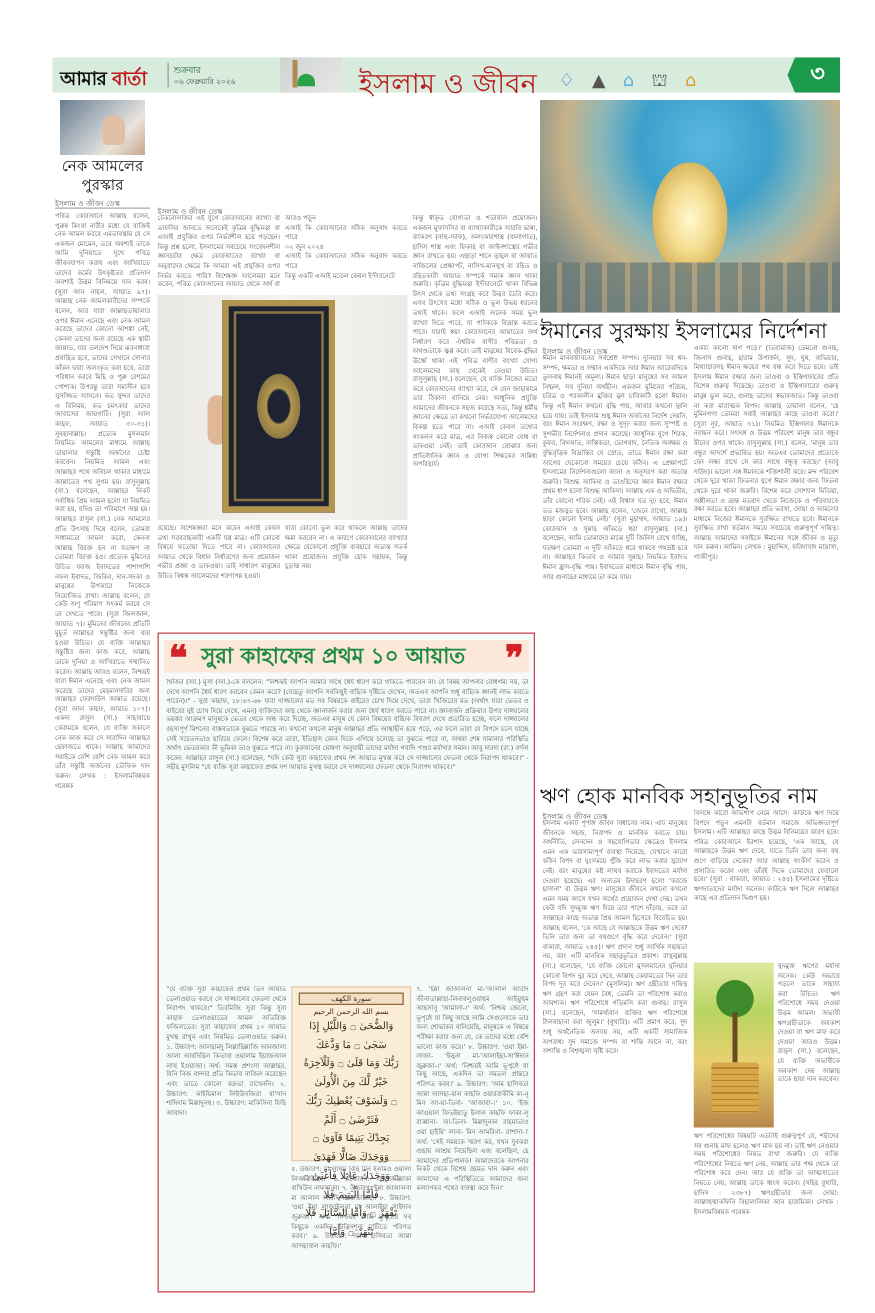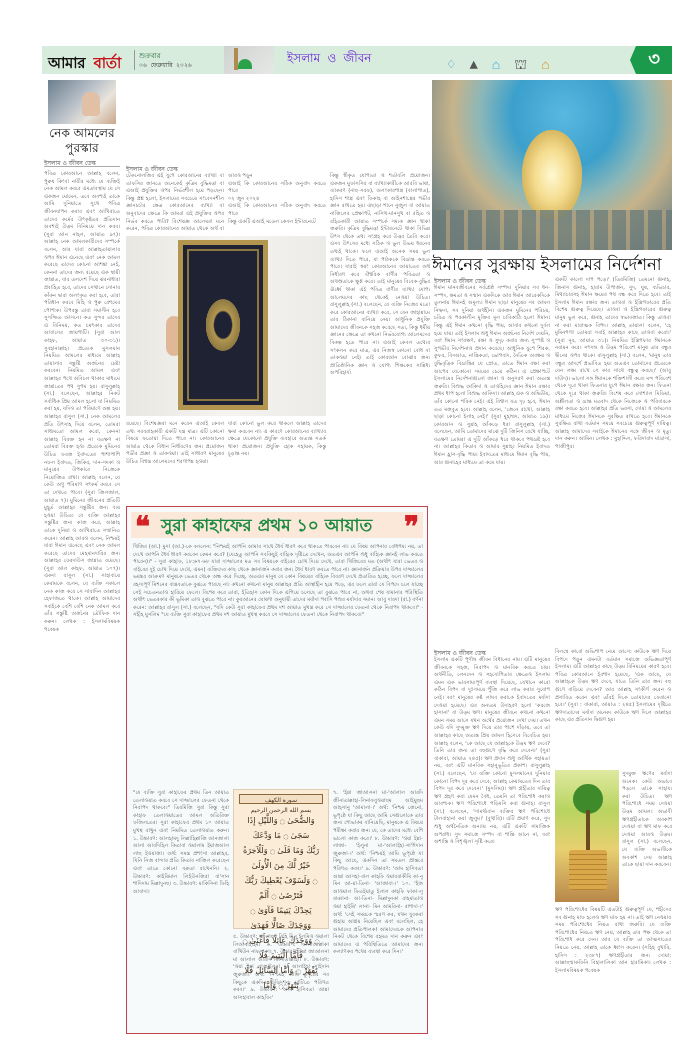--- a/index.html
+++ b/index.html
@@ -2,30 +2,30 @@
 <html><head>
 <meta charset="utf-8">
 <style>
   * { box-sizing: border-box; margin: 0; padding: 0; }
   html, body { width: 700px; height: 1050px; background: #ffffff; overflow: hidden; }
   body { font-family: "DejaVu Sans", sans-serif; color: #333; position: relative; }
 
   .page { position: absolute; left: 42px; top: 46px; width: 630px; height: 990px; }
 
   
-  .masthead { position: absolute; left: 0; top: 0; width: 630px; height: 28px; background: #d8ecdd; font-family: Liberation Mono, monospace; }
+  .masthead { position: absolute; left: 0; top: 0; width: 630px; height: 28px; background: #d8ecdd; }
   .mh-logo { position: absolute; left: 6px; top: 5px; font-size: 15px; font-weight: bold; color: #111; letter-spacing: -0.5px; }
   .mh-logo .r { color: #c4161c; }
   .mh-sep { position: absolute; left: 92px; top: 4px; width: 1px; height: 20px; background: #999; }
   .mh-day { position: absolute; left: 97px; top: 4px; font-size: 7px; color: #2a6b3a; text-align: center; }
   .mh-date { position: absolute; left: 97px; top: 14px; font-size: 6px; color: #444; }
   .mh-mosque-img { position: absolute; left: 182px; top: 0; width: 50px; height: 28px; background: linear-gradient(135deg,#cfd3d0,#e6e8e6); }
   .mh-mosque-img .dome { position: absolute; left: 14px; top: 13px; width: 14px; height: 10px; background: #2aa24a; border-radius: 7px 7px 0 0; }
   .mh-mosque-img .minaret { position: absolute; left: 10px; top: 2px; width: 4px; height: 22px; background: #b08a50; }
-  .mh-section { position: absolute; left: 245px; top: 3px; font-size: 12px; color: #6d28d9; }
+  .mh-section { position: absolute; left: 245px; top: 3px; font-size: 22px; color: #b91c1c; }
   .mh-icons { position: absolute; left: 405px; top: 4px; display: flex; gap: 14px; align-items: flex-end; height: 22px; }
   .mh-icons span { font-size: 14px; color: #555; line-height: 1; }
   .mh-page { position: absolute; right: 0; top: 0; width: 36px; height: 28px; background: #1a9a4a; color: #fff; font-size: 18px; text-align: center; line-height: 28px; font-weight: bold; }
   .mh-page:before { content: ""; position: absolute; left: -6px; top: 0; border-right: 6px solid #1a9a4a; border-top: 14px solid transparent; border-bottom: 14px solid transparent; }
 
   
   .side-img { position: absolute; left: 6px; top: 34px; width: 68px; height: 44px; background: linear-gradient(135deg,#6b7e8e 0%,#b8c0c8 45%,#e9e4dc 70%,#c9a68a 100%); }
   .side-img .hand { position: absolute; left: 34px; top: 12px; width: 18px; height: 24px; background: #e2c0a6; border-radius: 8px 8px 4px 4px; }
   .side-title { position: absolute; left: 0; top: 80px; width: 80px; text-align: center; font-size: 12px; line-height: 15px; color: #111; }
   .byline { font-size: 6px; color: #555; }
@@ -164,20 +164,21 @@
 
   <div class="mosque-img">
     <div class="chand"></div>
     <div class="arch"></div>
   </div>
   <div class="right-head1">ঈমানের সুরক্ষায় ইসলামের নির্দেশনা</div>
   <div class="right-byline1 byline">ইসলাম ও জীবন ডেস্ক</div>
   <div class="r-col r1a textblock">ঈমান মানবজীবনের সর্বশ্রেষ্ঠ সম্পদ। দুনিয়ার সব ধন-সম্পদ, ক্ষমতা ও সম্মান একদিকে আর ঈমান আরেকদিকে তুলনায় ঈমানই অমূল্য। ঈমান ছাড়া মানুষের সব আমল নিষ্ফল, সব দুনিয়া অর্থহীন। একজন মুমিনের পরিচয়, চরিত্র ও পরকালীন মুক্তির মূল চাবিকাঠি হলো ঈমান। কিন্তু এই ঈমান কখনো বৃদ্ধি পায়, আবার কখনো দুর্বল হয়ে যায়। তাই ইসলাম শুধু ঈমান অর্জনের নির্দেশ দেয়নি, বরং ঈমান সংরক্ষণ, রক্ষা ও সুদৃঢ় করার জন্য সুস্পষ্ট ও সুগভীর নির্দেশনাও প্রদান করেছে। আধুনিক যুগে শিরক, কুফর, বিদআত, নাস্তিকতা, ভোগবাদ, নৈতিক অবক্ষয় ও বুদ্ধিবৃত্তিক বিভ্রান্তির যে স্রোত, তাতে ঈমান রক্ষা করা আগের যেকোনো সময়ের চেয়ে কঠিন। এ প্রেক্ষাপটে ইসলামের নির্দেশনাগুলো জানা ও অনুসরণ করা অত্যন্ত জরুরি। বিশুদ্ধ আকিদা ও তাওহিদের জ্ঞান ঈমান রক্ষার প্রথম ধাপ হলো বিশুদ্ধ আকিদা। আল্লাহ এক ও অদ্বিতীয়, তাঁর কোনো শরিক নেই। এই বিশ্বাস যত দৃঢ় হবে, ঈমান তত মজবুত হবে। আল্লাহ বলেন, 'জেনে রাখো, আল্লাহ ছাড়া কোনো ইলাহ নেই।' (সুরা মুহাম্মদ, আয়াত ১৯)। কোরআন ও সুন্নাহ আঁকড়ে ধরা রাসুলুল্লাহ (সা.) বলেছেন, আমি তোমাদের মাঝে দুটি জিনিস রেখে যাচ্ছি, যতক্ষণ তোমরা এ দুটি আঁকড়ে ধরে থাকবে পথভ্রষ্ট হবে না। আল্লাহর কিতাব ও আমার সুন্নাহ। নিয়মিত ইবাদত ঈমান হ্রাস-বৃদ্ধি পায়। ইবাদতের মাধ্যমে ঈমান বৃদ্ধি পায়, আর গুনাহের মাধ্যমে তা কমে যায়।</div>
   <div class="r-col r1b textblock">একটি কালো দাগ পড়ে।' (তিরমিজি) তেমনো গুনাহ, জিনাস গুনাহ, হারাম উপার্জন, সুদ, ঘুষ, ব্যভিচার, মিথ্যাচারসহ ঈমান ক্ষয়ের পথ বন্ধ করে দিতে হবে। তাই ইসলাম ঈমান রক্ষার জন্য তাওবা ও ইস্তিগফারের প্রতি বিশেষ গুরুত্ব দিয়েছে। তাওবা ও ইস্তিগফারের গুরুত্ব মানুষ ভুল করে, গুনাহ তাদের স্বভাবজাত। কিন্তু তাওবা না করা মারাত্মক বিপদ। আল্লাহ তায়ালা বলেন, 'হে মুমিনগণ! তোমরা সবাই আল্লাহর কাছে তাওবা করো।' (সুরা নূর, আয়াত ৩১)। নিয়মিত ইস্তিগফার ঈমানকে নবায়ন করে। সৎসঙ্গ ও উত্তম পরিবেশ মানুষ তার বন্ধুর দ্বীনের ওপর থাকে। রাসুলুল্লাহ (সা.) বলেন, 'মানুষ তার বন্ধুর আদর্শে প্রভাবিত হয়। অতএব তোমাদের প্রত্যেকে যেন লক্ষ্য রাখে সে কার সাথে বন্ধুত্ব করছে।' (আবু দাউদ)। ভালো সঙ্গ ঈমানকে শক্তিশালী করে। মন্দ পরিবেশ থেকে দূরে থাকা ফিতনার যুগে ঈমান রক্ষার জন্য ফিতনা থেকে দূরে থাকা জরুরি। বিশেষ করে সোশ্যাল মিডিয়া, অশ্লীলতা ও ভ্রান্ত মতবাদ থেকে নিজেকে ও পরিবারকে রক্ষা করতে হবে। আল্লাহর প্রতি ভরসা, দোয়া ও আমলের মাধ্যমে নিজের ঈমানকে সুরক্ষিত রাখতে হবে। ঈমানকে সুরক্ষিত রাখা বর্তমান সময়ে সবচেয়ে গুরুত্বপূর্ণ দায়িত্ব। আল্লাহ আমাদের সবাইকে ঈমানের সঙ্গে জীবন ও মৃত্যু দান করুন। আমিন। লেখক : মুহাদ্দিস, ফরিদাবাদ মাদ্রাসা, গাজীপুর।</div>
 
+  <div class="right-head2">ঋণ হোক মানবিক সহানুভূতির নাম</div>
   <div class="right-byline2 byline">ইসলাম ও জীবন ডেস্ক</div>
   <div class="r-col r2a textblock">ইসলাম একটি পূর্ণাঙ্গ জীবন বিধানের নাম। এটি মানুষের জীবনকে সহজ, নিরাপদ ও মানবিক করতে চায়। অর্থনীতি, লেনদেন ও সহযোগিতার ক্ষেত্রেও ইসলাম এমন এক ভারসাম্যপূর্ণ ব্যবস্থা দিয়েছে, যেখানে কারো কঠিন বিপদ বা দুঃসময়ে পুঁজি করে লাভ করার সুযোগ নেই। বরং মানুষের কষ্ট লাঘব করাকে ইবাদতের মর্যাদা দেওয়া হয়েছে। এর অন্যতম উদাহরণ হলো 'করজে হাসানা' বা উত্তম ঋণ। মানুষের জীবনে কখনো কখনো এমন সময় আসে যখন অর্থের প্রয়োজন দেখা দেয়। তখন কেউ যদি সুদমুক্ত ঋণ দিয়ে তার পাশে দাঁড়ায়, তবে তা আল্লাহর কাছে অত্যন্ত প্রিয় আমল হিসেবে বিবেচিত হয়। আল্লাহ বলেন, 'কে আছে যে আল্লাহকে উত্তম ঋণ দেবে? তিনি তার জন্য তা বহুগুণে বৃদ্ধি করে দেবেন।' (সুরা বাকারা, আয়াত ২৪৫)। ঋণ প্রদান শুধু আর্থিক সহায়তা নয়, বরং এটি মানবিক সহানুভূতির প্রকাশ। রাসুলুল্লাহ (সা.) বলেছেন, 'যে ব্যক্তি কোনো মুসলমানের দুনিয়ার কোনো বিপদ দূর করে দেবে, আল্লাহ কেয়ামতের দিন তার বিপদ দূর করে দেবেন।' (মুসলিম)। ঋণ গ্রহীতার দায়িত্ব ঋণ গ্রহণ করা যেমন বৈধ, তেমনি তা পরিশোধ করাও আবশ্যক। ঋণ পরিশোধে গড়িমসি করা গুনাহ। রাসুল (সা.) বলেছেন, 'সামর্থ্যবান ব্যক্তির ঋণ পরিশোধে টালবাহানা করা জুলুম।' (বুখারি)। এটি প্রমাণ করে, সুদ শুধু অর্থনৈতিক অন্যায় নয়, এটি একটি সামাজিক অপরাধ। সুদ সমাজে সম্পদ বা শান্তি আনে না, বরং অশান্তি ও বিশৃঙ্খলা সৃষ্টি করে।</div>
   <div class="r-col r2b textblock">বিলম্বে কারো অভিশাপ নেমে আসে: কাউকে ঋণ দিয়ে বিপদে পড়ুন এমনটা বর্তমান সমাজে অভিজ্ঞতাপূর্ণ ইসলাম। এটি আল্লাহর কাছে উত্তম বিনিময়ের কারণ হবে। পবিত্র কোরআনে ইরশাদ হয়েছে, 'এক আছে, যে আল্লাহকে উত্তম ঋণ দেবে, যাতে তিনি তার জন্য বহু গুণে বাড়িয়ে দেবেন? আর আল্লাহ সংকীর্ণ করেন ও প্রসারিত করেন এবং তাঁরই দিকে তোমাদের ফেরানো হবে।' (সুরা : বাকারা, আয়াত : ২৪৫) ইসলামের দৃষ্টিতে ঋণদাতাদের মর্যাদা অনেক। কাউকে ঋণ দিলে আল্লাহর কাছে এর প্রতিদান দ্বিগুণ হয়।</div>
   <div class="money-img">
     <div class="tree"></div>
     <div class="trunk"></div>
     <div class="coins"></div>
   </div>
   <div class="r-col r2d textblock">সুদমুক্ত ঋণের মর্যাদা অনেক। কেউ অভাবে পড়লে তাকে সাহায্য করা উচিত। ঋণ পরিশোধে সময় দেওয়া উত্তম আমল। অভাবী ঋণগ্রহীতাকে অবকাশ দেওয়া বা ঋণ মাফ করে দেওয়া আরও উত্তম। রাসুল (সা.) বলেছেন, যে ব্যক্তি অভাবীকে অবকাশ দেয় আল্লাহ তাকে ছায়া দান করবেন।</div>
   <div class="r-col r2c textblock">ঋণ পরিশোধের বিষয়টি এতটাই গুরুত্বপূর্ণ যে, শহীদের সব গুনাহ মাফ হলেও ঋণ মাফ হয় না। তাই ঋণ নেওয়ার সময় পরিশোধের নিয়ত রাখা জরুরি। যে ব্যক্তি পরিশোধের নিয়তে ঋণ নেয়, আল্লাহ তার পক্ষ থেকে তা পরিশোধ করে দেন। আর যে ব্যক্তি তা আত্মসাতের নিয়তে নেয়, আল্লাহ তাকে ধ্বংস করেন। (সহিহ বুখারি, হাদিস : ২৩৮৭) ঋণগ্রহীতার জন্য দোয়া: আল্লাহুম্মাকফিনি বিহালালিকা আন হারামিকা। লেখক : ইসলামবিষয়ক গবেষক</div>

